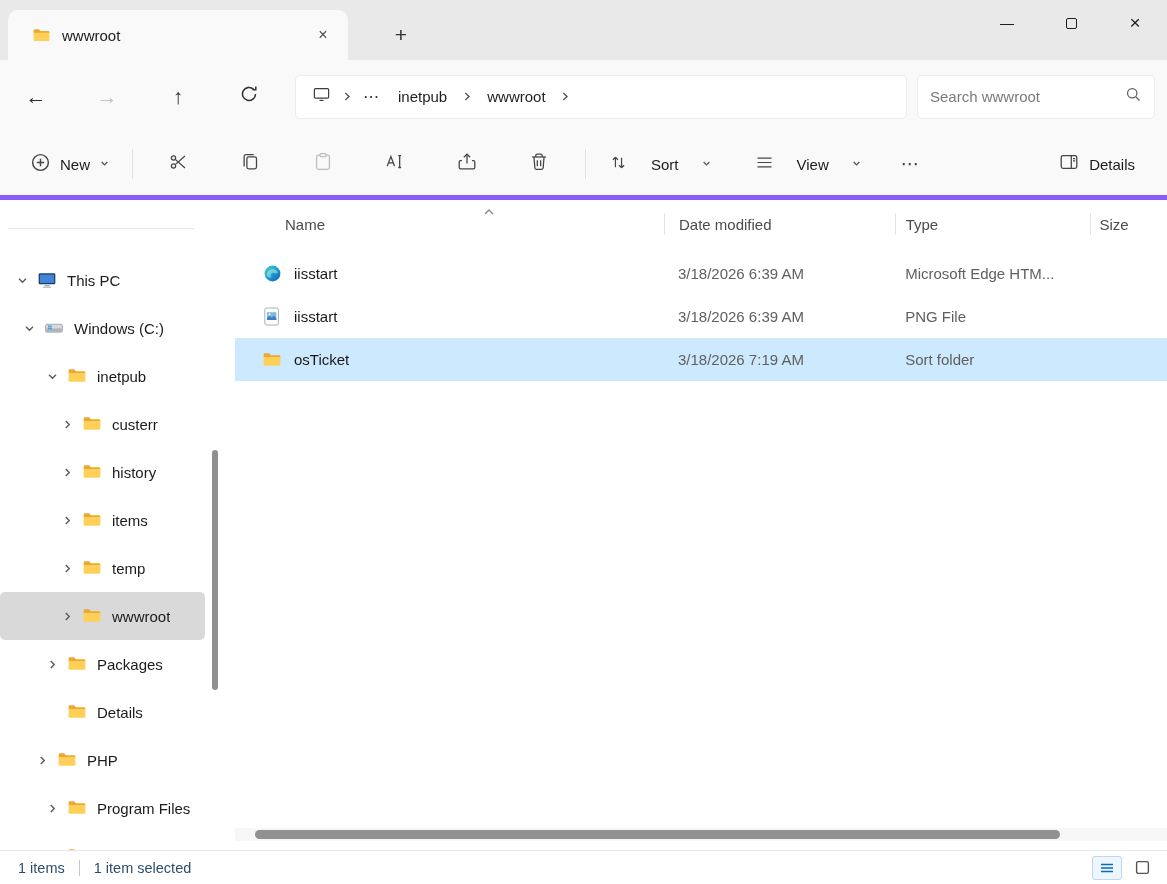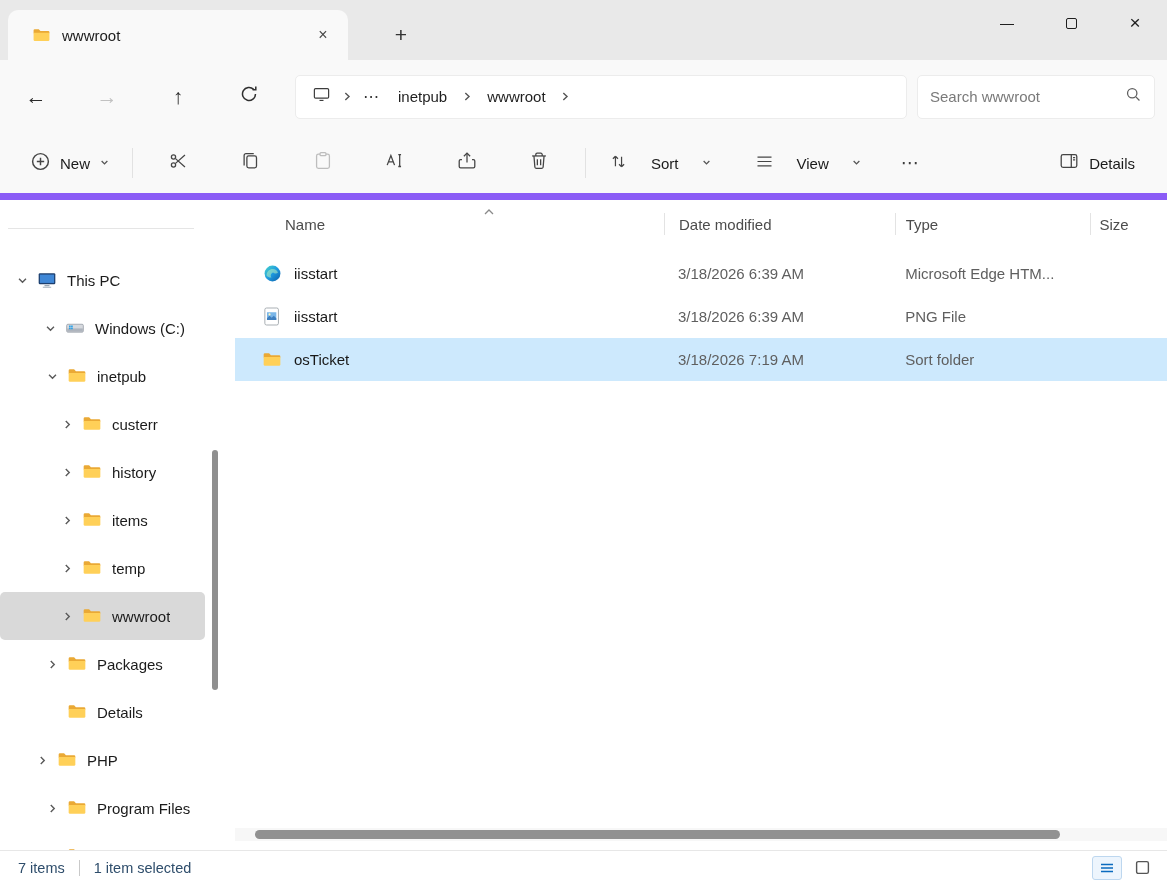--- a/index.html
+++ b/index.html
@@ -40,21 +40,21 @@
   .crumb-overflow { width:30px; height:32px; display:flex; align-items:center; justify-content:center;
     font-size:16px; color:#333; border-radius:4px; }
   .chev { display:flex; align-items:center; justify-content:center; width:16px; height:16px; }
   .searchbox { margin-left:10px; width:238px; height:44px; background:#fff; border:1px solid #ececec;
     border-radius:5px; display:flex; align-items:center; padding:0 12px; }
   .search-input { border:none; outline:none; flex:1; min-width:0; font-size:15px; color:#333; background:transparent;
     font-family:inherit; }
   .search-input::placeholder { color:#7a7a7a; opacity:1; }
   
   .toolbar { position:absolute; top:133px; left:0; right:0; height:67px; background:#f9f9f9;
-    border-bottom:7px solid #8b5cf6; display:flex; align-items:center; padding:0 22px 0 18px; }
+    border-bottom:5px solid #8b5cf6; display:flex; align-items:center; padding:0 22px 0 18px; }
   .tb-new { display:flex; align-items:center; gap:9px; padding:0 12px; height:44px; border-radius:5px; }
   .tb-label { font-size:15px; color:#1b1b1b; }
   .tb-sep { width:1px; height:30px; background:#e2e2e2; margin:0 10px; flex:none; }
   .tb-icon-btn { width:44px; height:44px; margin:0 14px; border-radius:5px;
     display:flex; align-items:center; justify-content:center; flex:none; }
   .tb-group { display:flex; align-items:center; gap:22px; padding:0 12px; height:44px; border-radius:5px; }
   .tb-more { width:40px; height:44px; display:flex; align-items:center; justify-content:center;
     font-size:18px; color:#3c3c3c; border-radius:5px; margin-left:16px; }
   .tb-details { margin-left:auto; display:flex; align-items:center; gap:9px; padding:0 10px; height:44px; border-radius:5px; }
   
@@ -306,21 +306,21 @@
     <span class="tree-icon">
               <svg viewBox="0 0 24 24" width="20" height="20">
                 <rect x="2" y="4" width="20" height="13" rx="1.5" fill="#1d3f6e"></rect>
                 <rect x="3.5" y="5.5" width="17" height="10" fill="#3f87d6"></rect>
                 <rect x="9" y="18" width="6" height="1.6" fill="#9aa7b5"></rect>
                 <rect x="7" y="20" width="10" height="1.6" fill="#b9c3cd"></rect>
               </svg>
             </span>
     <span class="tree-label">This PC</span>
   </div>
-          <div class="tree-item" style="padding-left: 42px;">
+          <div class="tree-item" style="padding-left: 21px;">
     <span class="tree-chev">
       <svg width="13" height="13" viewBox="0 0 12 12">
                 <path d="M2.8 4.4L6 7.6l3.2-3.2" stroke="#5a5a5a" stroke-width="1.3" fill="none"></path>
               </svg>
     </span>
     <span class="tree-icon">
               <svg viewBox="0 0 24 24" width="20" height="20">
                 <rect x="2" y="7.5" width="20" height="9.5" rx="1.5" fill="#d6d9de" stroke="#9aa0a8"></rect>
                 <rect x="2.6" y="12.5" width="18.8" height="4" fill="#aeb4bd"></rect>
                 <g fill="#2aa1e8">
@@ -564,21 +564,21 @@
     <span class="fr-size"></span>
   </div>
         </div>
       <div class="hscroll-track">
         <div class="hscroll-thumb"></div>
       </div>
     </div>
   </div>
 
   <div class="statusbar">
-    <span>7 items</span>
+    <span>1 items</span>
     <span class="status-sep"></span>
     <span>1 item selected</span>
     <span class="status-views">
       <span class="view-btn active">
         <svg width="16" height="16" viewBox="0 0 16 16">
             <path d="M2 4.5h12M2 8h12M2 11.5h12" stroke="#0b6bbf" stroke-width="1.4"></path>
           </svg>
       </span>
       <span class="view-btn">
         <svg width="15" height="15" viewBox="0 0 14 14">

